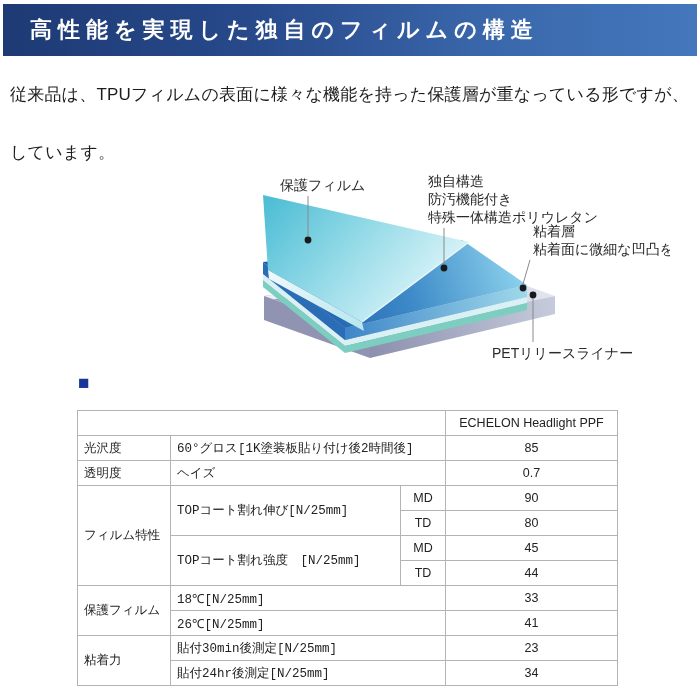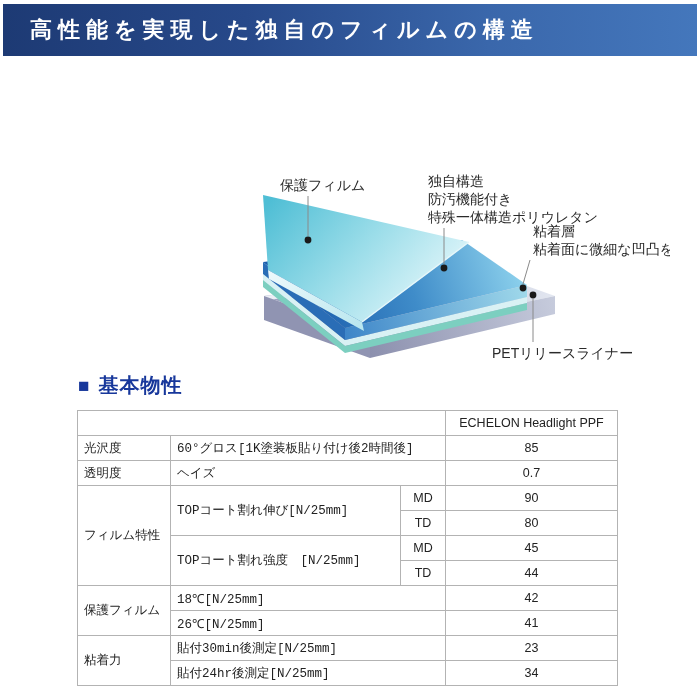--- a/index.html
+++ b/index.html
@@ -44,22 +44,23 @@
   .c-center{text-align:center;}
 </style>
 </head>
 <body>
 
 <div class="page">
 
   <div class="titlebar">高性能を実現した独自のフィルムの構造</div>
 
   <div class="intro">
+    <span>従来品は、TPUフィルムの表面に様々な機能を持った保護層が重なっている形ですが、</span><br>
     <br>
-    <br>
+    <span>しています。</span>
   </div>
 
   <div class="diagram">
     <svg width="440" height="214" viewBox="0 0 440 214" xmlns="http://www.w3.org/2000/svg">
       <defs>
         <linearGradient id="gCyanTop" gradientUnits="userSpaceOnUse" x1="40" y1="30" x2="180" y2="150">
           <stop offset="0" stop-color="#4fbed5"></stop>
             <stop offset="0.55" stop-color="#9bdde9"></stop>
             <stop offset="1" stop-color="#d9f3f8"></stop>
         </linearGradient>
@@ -131,21 +132,20 @@
       <text class="dlabel" x="198" y="34">防汚機能付き</text>
       <text class="dlabel" x="198" y="52">特殊一体構造ポリウレタン</text>
       <text class="dlabel" x="303" y="66">粘着層</text>
       <text class="dlabel" x="303" y="84">粘着面に微細な凹凸を形成</text>
       <text class="dlabel" x="262" y="188">PETリリースライナー</text>
     </svg>
   </div>
 
   <div class="section-head">
     <span class="sq">■</span>
-    <span>基本物性</span>
   </div>
 
   <table class="spec-table">
     <colgroup>
         <col class="col-label">
         <col class="col-desc">
         <col class="col-mdtd">
         <col class="col-val">
       </colgroup>
     <tbody>
@@ -178,21 +178,21 @@
       <td class="c-center">MD</td>
       <td class="c-center">45</td>
     </tr>
     <tr>
       <td class="c-center">TD</td>
       <td class="c-center">44</td>
     </tr>
     <tr>
       <td rowspan="2" class="c-label">保護フィルム</td>
       <td colspan="2" class="c-desc">18℃[N/25mm]</td>
-      <td class="c-center">42</td>
+      <td class="c-center">33</td>
     </tr>
     <tr>
       <td colspan="2" class="c-desc">26℃[N/25mm]</td>
       <td class="c-center">41</td>
     </tr>
     <tr>
       <td rowspan="2" class="c-label">粘着力</td>
       <td colspan="2" class="c-desc">貼付30min後測定[N/25mm]</td>
       <td class="c-center">23</td>
     </tr>

